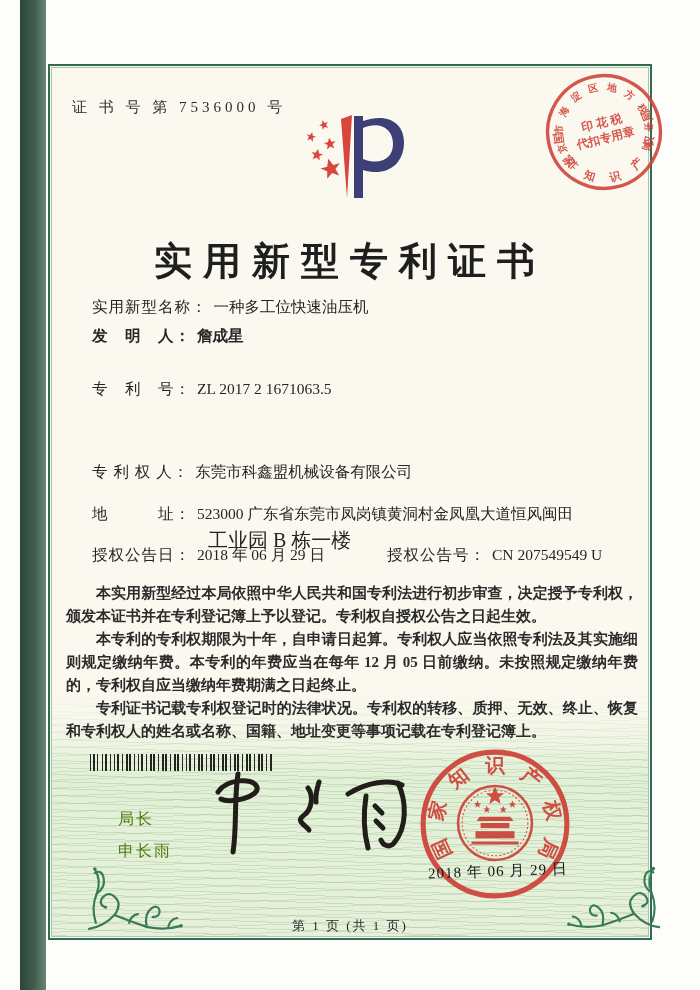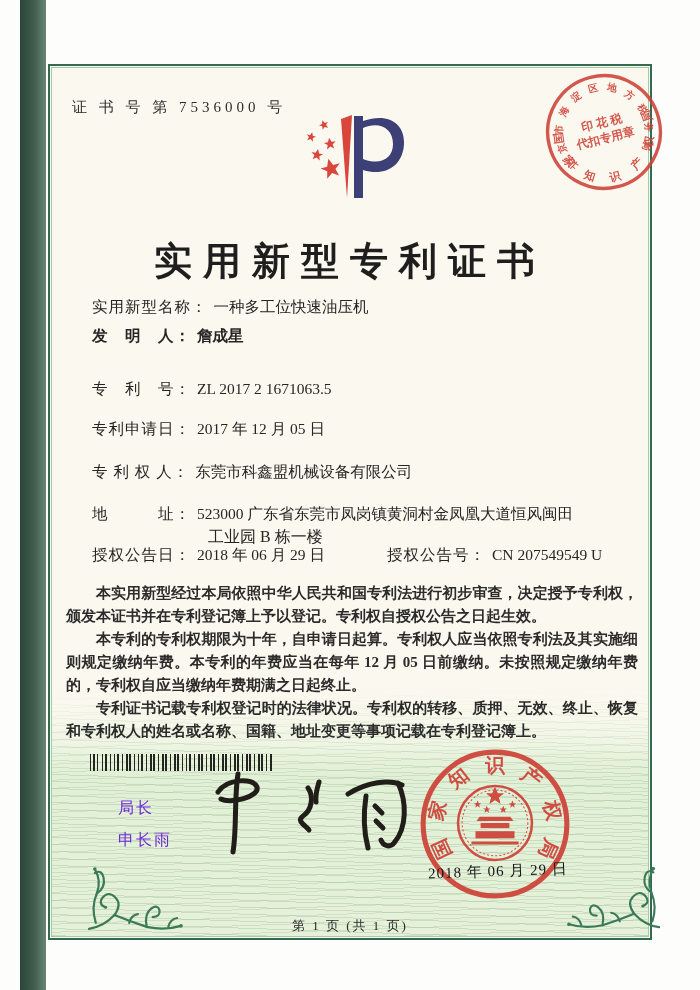--- a/index.html
+++ b/index.html
@@ -45,35 +45,35 @@
   }
   .tax-seal{position:absolute;left:492px;top:4px;width:124px;height:124px;opacity:.88;}
   .logo{position:absolute;left:247px;top:48px;width:110px;height:90px;}
   .title{
     position:absolute;left:0;right:0;top:146px;text-align:center;
     font-size:38px;font-weight:600;letter-spacing:11px;color:#1e1e1e;white-space:nowrap;margin-top:24px;
   }
   .field{position:absolute;left:42px;font-size:15.5px;white-space:nowrap;color:#252525;}
   .field .lab{letter-spacing:1px;}
   .field .val{margin-left:6px;}
-  .addr2{position:absolute;left:158px;font-size:16px;color:#252525;}
+  .addr2{position:absolute;left:158px;font-size:20px;color:#252525;}
   .grant .g2{position:absolute;left:295px;top:0;white-space:nowrap;}
   .body-text{
     position:absolute;left:16px;top:516px;width:572px;
     font-size:15px;line-height:23px;color:#2b2b2b;text-align:justify;
   }
   .body-text p{margin:0;text-indent:2em;font-weight:bold;}
   .barcode{
     position:absolute;left:40px;top:688px;width:182px;height:17px;
     background:repeating-linear-gradient(90deg,
       #23231f 0 1.5px, transparent 1.5px 3px,
       #23231f 3px 5px, transparent 5px 7.5px,
       #23231f 7.5px 8.5px, transparent 8.5px 12px);
   }
-  .director{position:absolute;left:68px;font-size:16px;letter-spacing:2px;color:#6d28d9;}
+  .director{position:absolute;left:68px;font-size:16px;letter-spacing:2px;color:#4d7c0f;margin-top:11px;}
   .signature{position:absolute;left:150px;top:692px;width:240px;height:108px;}
   .office-seal{position:absolute;left:368px;top:681px;width:154px;height:154px;opacity:.92;}
   .seal-date{
     position:absolute;left:366px;top:796px;width:164px;text-align:center;
     font-size:15px;color:#161616;letter-spacing:1px;transform:rotate(-2deg);white-space:nowrap;
   }
   .page-footer{
     position:absolute;left:0;right:0;top:851px;text-align:center;
     font-size:13px;letter-spacing:2px;color:#2a2a2a;
   }
@@ -188,23 +188,20 @@
 
     <div class="field" style="top:231px;">
       <span class="lab">实用新型名称：</span><span class="val">一种多工位快速油压机</span>
     </div>
     <div class="field" style="top:260px;font-weight:bold;">
       <span class="lab">发　明　人：</span><span class="val">詹成星</span>
     </div>
     <div class="field" style="top:313px;">
       <span class="lab">专　利　号：</span><span class="val">ZL 2017 2 1671063.5</span>
     </div>
-    <div class="field" style="top:353px;">
-      <span class="lab">专利申请日：</span><span class="val">2017 年 12 月 05 日</span>
-    </div>
     <div class="field" style="top:396px;">
       <span class="lab">专 利 权 人：</span><span class="val">东莞市科鑫盟机械设备有限公司</span>
     </div>
     <div class="field" style="top:438px;">
       <span class="lab">地　　　址：</span><span class="val">523000 广东省东莞市凤岗镇黄洞村金凤凰大道恒风闽田</span>
     </div>
     <div class="addr2" style="top:461px;">工业园 B 栋一楼</div>
     <div class="field grant" style="top:479px;">
       <span class="lab">授权公告日：</span><span class="val">2018 年 06 月 29 日</span>
       <span class="g2">

